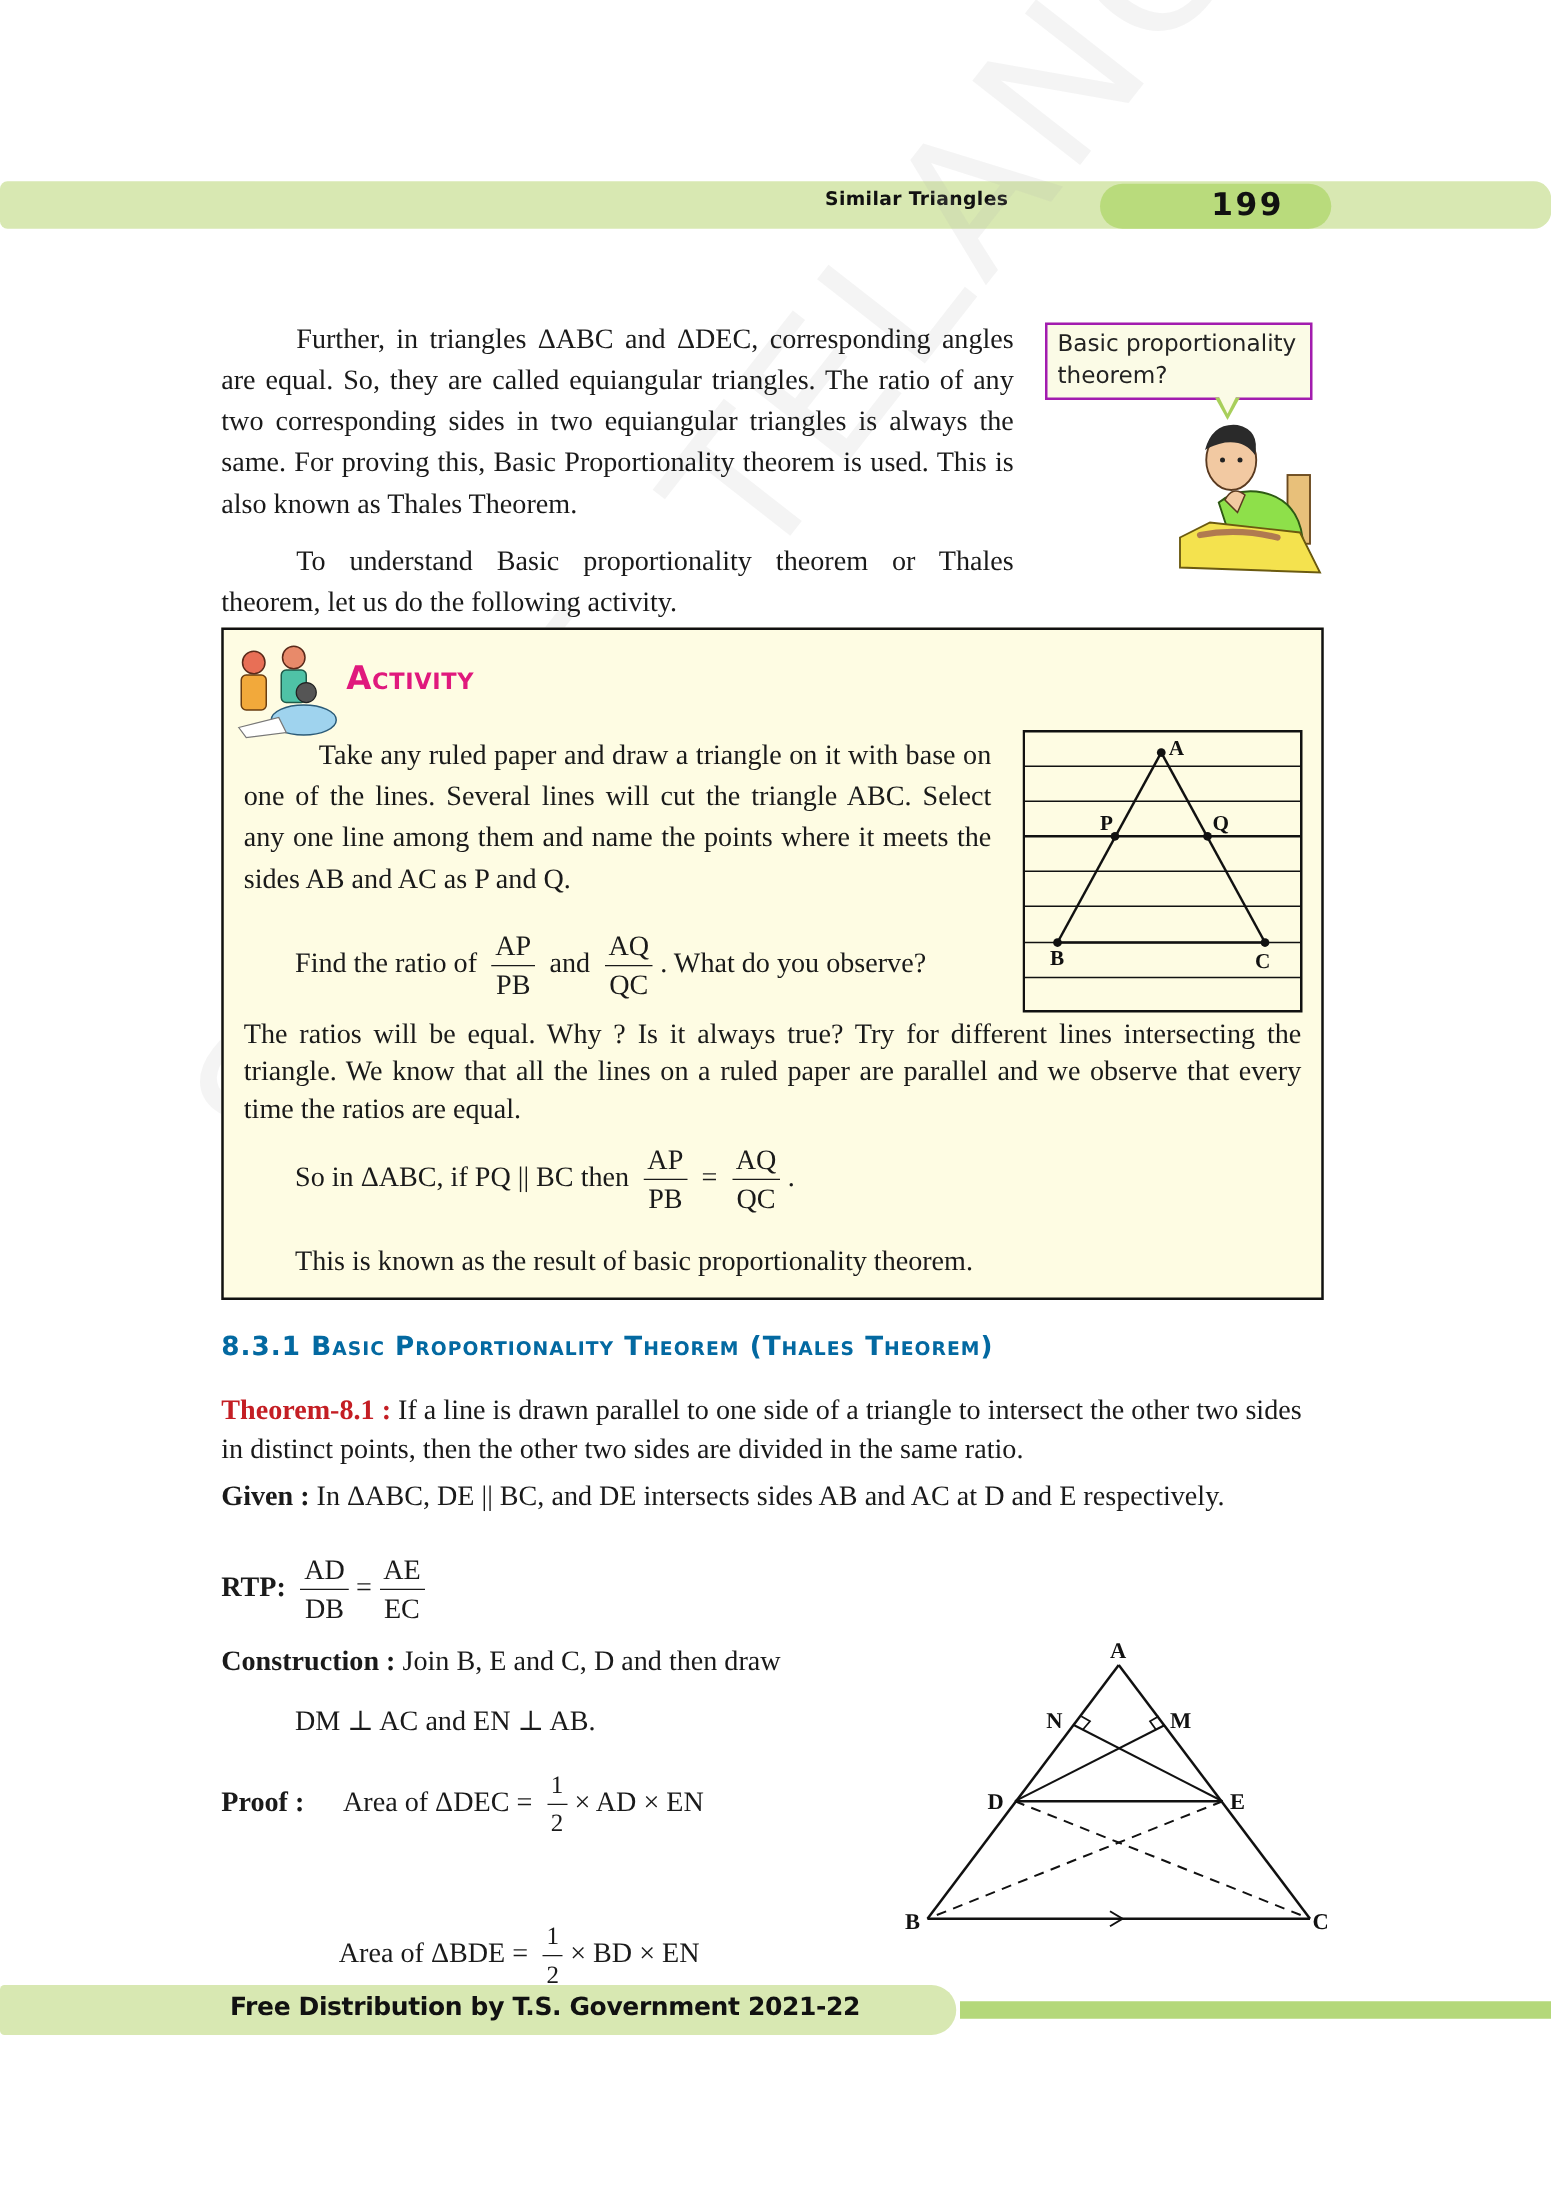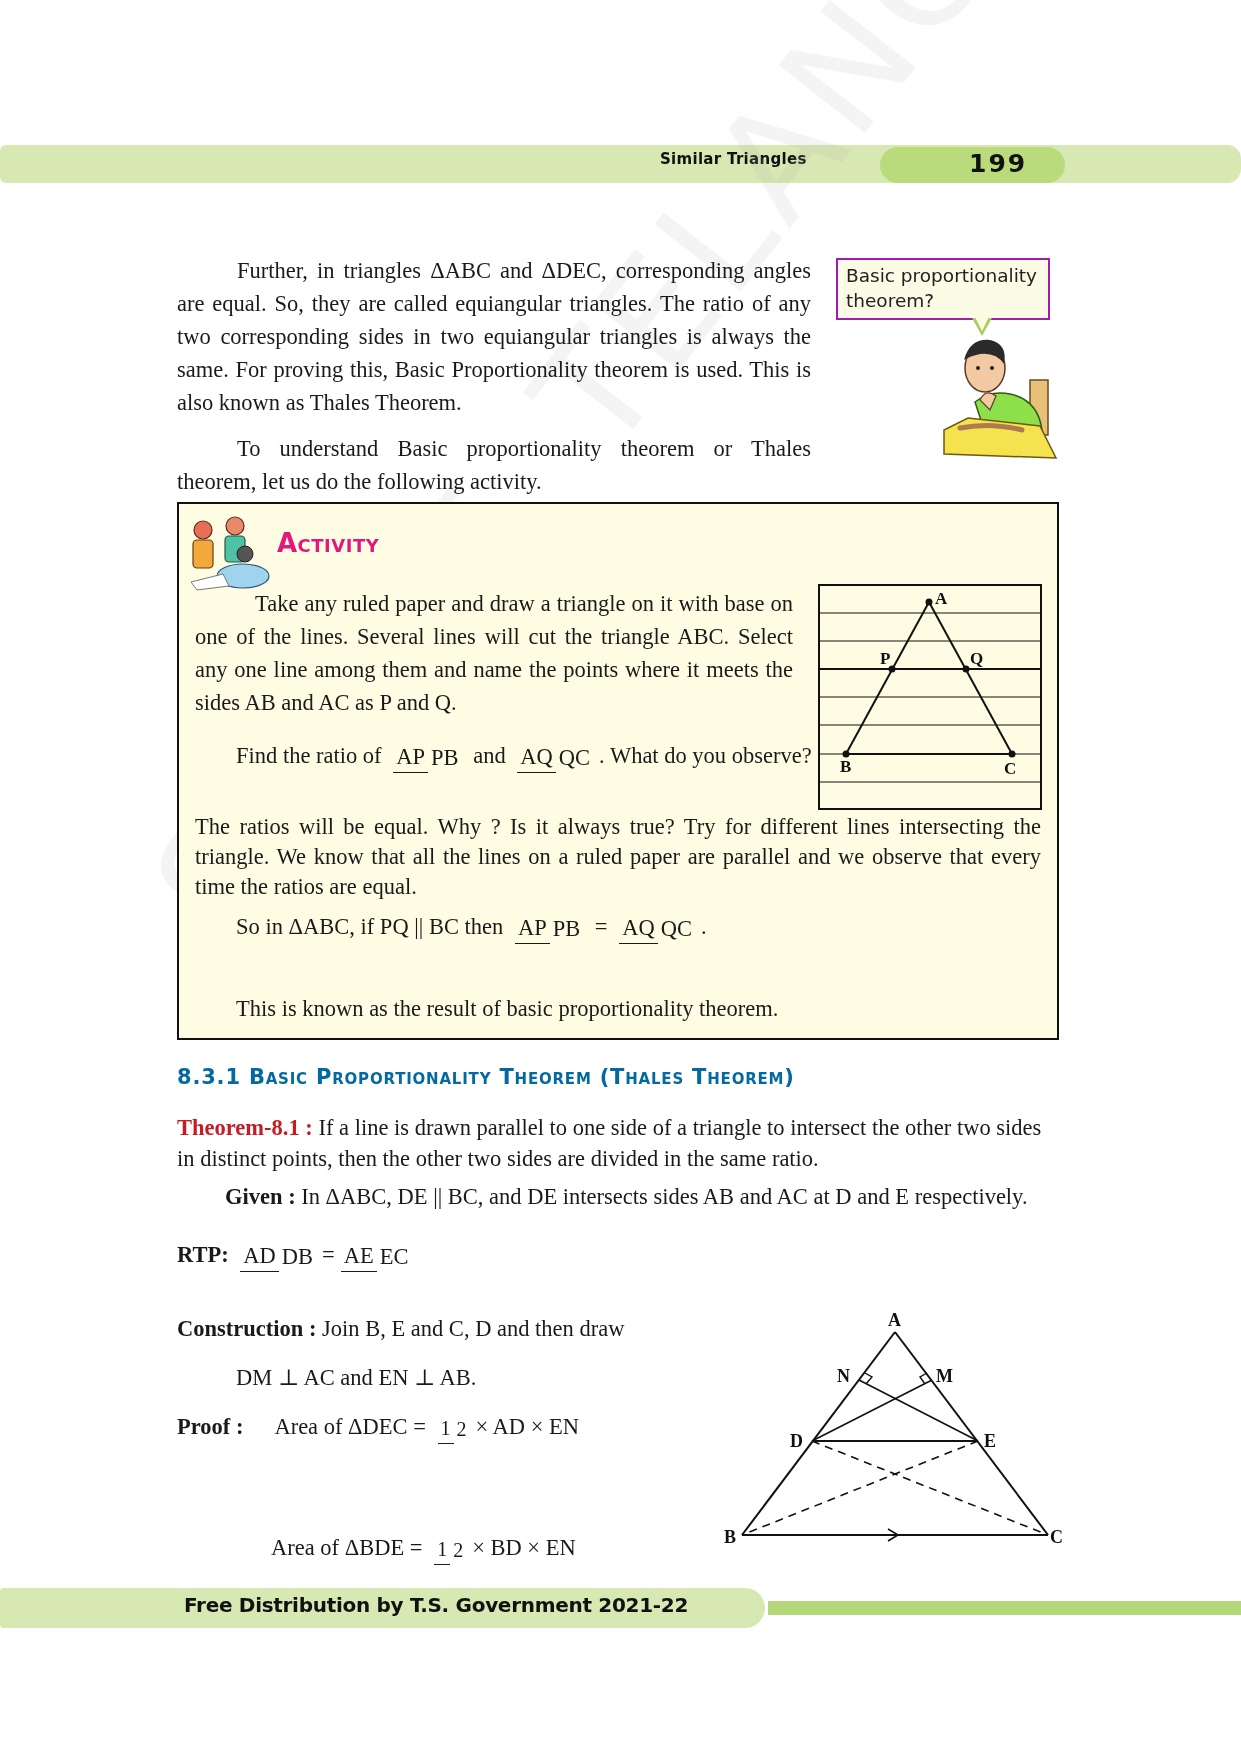--- a/index.html
+++ b/index.html
@@ -27,34 +27,34 @@
   .bubble-tail { left: 972px; top: 318px; width: 0; height: 0; border-left: 10px solid transparent; border-right: 10px solid transparent; border-top: 18px solid #a8cf5b; }
   .bubble-tail-inner { left: 975px; top: 317px; width: 0; height: 0; border-left: 7px solid transparent; border-right: 7px solid transparent; border-top: 14px solid #fbfbe6; }
   .boy-illustration { left: 930px; top: 330px; width: 130px; height: 135px; }
 
   
   .activity-box { left: 177px; top: 502px; width: 882px; height: 538px; background: #fefce3; border: 2.5px solid #111; box-sizing: border-box; }
   .activity-illustration { left: 183px; top: 512px; width: 88px; height: 80px; }
   .activity-title { left: 277px; top: 528px; font-family: "DejaVu Sans", sans-serif; font-weight: bold; color: #e0197d; font-size: 26px; font-variant: small-caps; letter-spacing: 0.5px; }
   .act-p1 { left: 195px; top: 587px; width: 598px; }
   .ratio-line { left: 236px; top: 742px; font-size: 22.5px; }
-  .frac { display: inline-flex; flex-direction: row; align-items: center; vertical-align: middle; margin: 0 6px; line-height: 30px; }
+  .frac { display: inline-flex; flex-direction: column; align-items: center; vertical-align: middle; margin: 0 6px; line-height: 30px; }
   .frac .num { border-bottom: 1.6px solid #1a1a1a; padding: 0 3px; }
   .frac .den { padding: 0 3px; }
   .act-p2 { left: 195px; top: 812px; width: 846px; line-height: 30px; }
   .so-line { left: 236px; top: 913px; font-size: 22.5px; }
   .result-line { left: 236px; top: 996px; font-size: 22.5px; }
   .ruled-figure { left: 818px; top: 584px; width: 226px; height: 228px; }
 
   
   .section-heading { left: 177px; top: 1065px; font-family: "DejaVu Sans", sans-serif; font-weight: bold; font-size: 21px; color: #0369a1; font-variant: small-caps; letter-spacing: 0.8px; }
 
   .theorem-para { left: 177px; top: 1112px; width: 884px; font-size: 22.5px; line-height: 31px; }
   .red-bold { color: #c41e24; font-weight: bold; }
-  .given-line { left: 177px; top: 1184px; font-size: 22.5px; margin-left: 48px; }
+  .given-line { left: 177px; top: 1184px; font-size: 22.5px; }
   .rtp-line { left: 177px; top: 1241px; font-size: 22.5px; }
   .construction-line { left: 177px; top: 1316px; font-size: 22.5px; }
   .construction-line-2 { left: 236px; top: 1364px; font-size: 22.5px; }
   .proof-line-1 { left: 177px; top: 1413px; font-size: 22.5px; }
   .proof-line-2 { left: 271px; top: 1488px; font-size: 22.5px; margin-top: 46px; }
   .proof-label { display: inline-block; width: 93px; font-weight: bold; }
   .small-frac { font-size: 20px; }
 
   .thales-figure { left: 720px; top: 1310px; width: 350px; height: 250px; }
 

